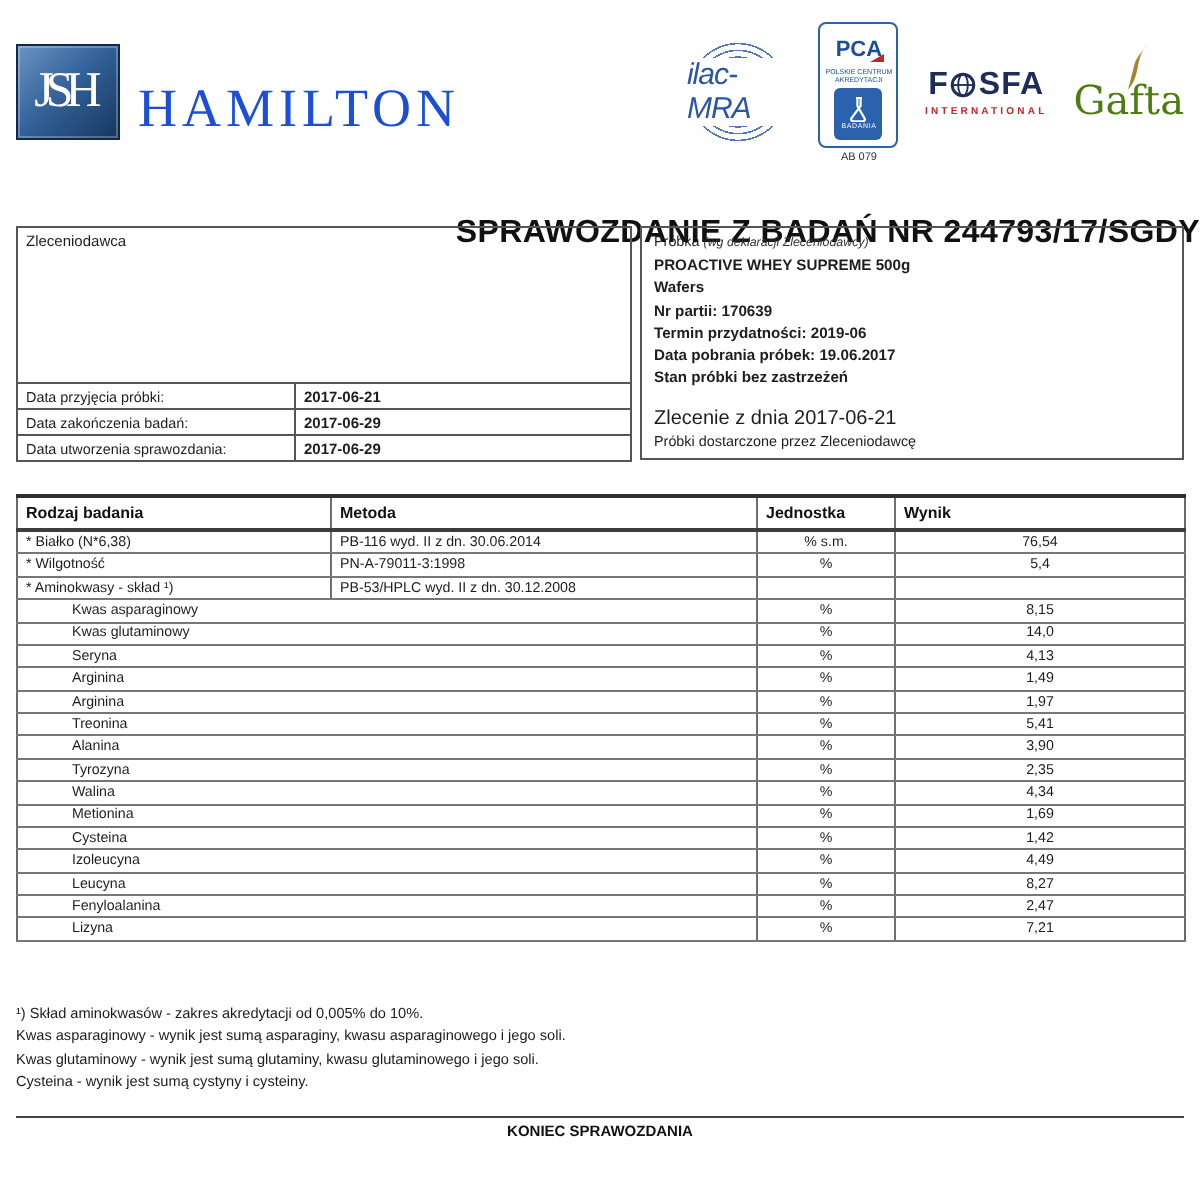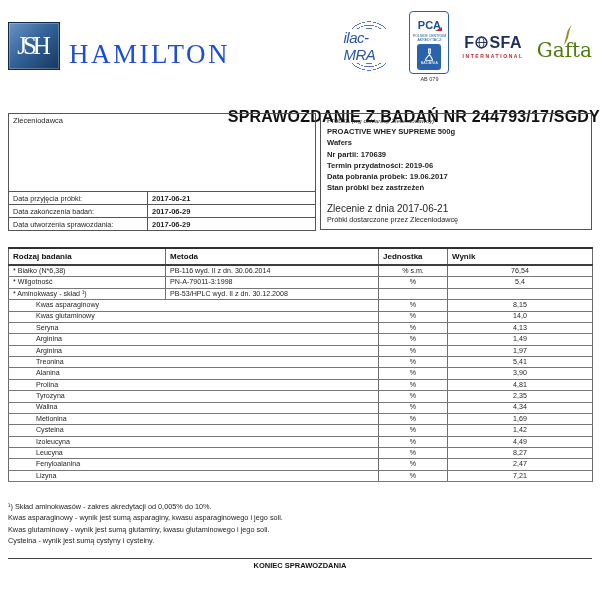--- a/index.html
+++ b/index.html
@@ -215,25 +215,20 @@
             <td class="c-name indent" colspan="2">Treonina</td>
        <td class="c-unit">%</td>
        <td class="c-result">5,41</td>
           </tr>
           <tr>
             <td class="c-name indent" colspan="2">Alanina</td>
        <td class="c-unit">%</td>
        <td class="c-result">3,90</td>
           </tr>
           <tr>
-            <td class="c-name indent" colspan="2">Prolina</td>
-       <td class="c-unit">%</td>
-       <td class="c-result">4,81</td>
-          </tr>
-          <tr>
             <td class="c-name indent" colspan="2">Tyrozyna</td>
        <td class="c-unit">%</td>
        <td class="c-result">2,35</td>
           </tr>
           <tr>
             <td class="c-name indent" colspan="2">Walina</td>
        <td class="c-unit">%</td>
        <td class="c-result">4,34</td>
           </tr>
           <tr>

